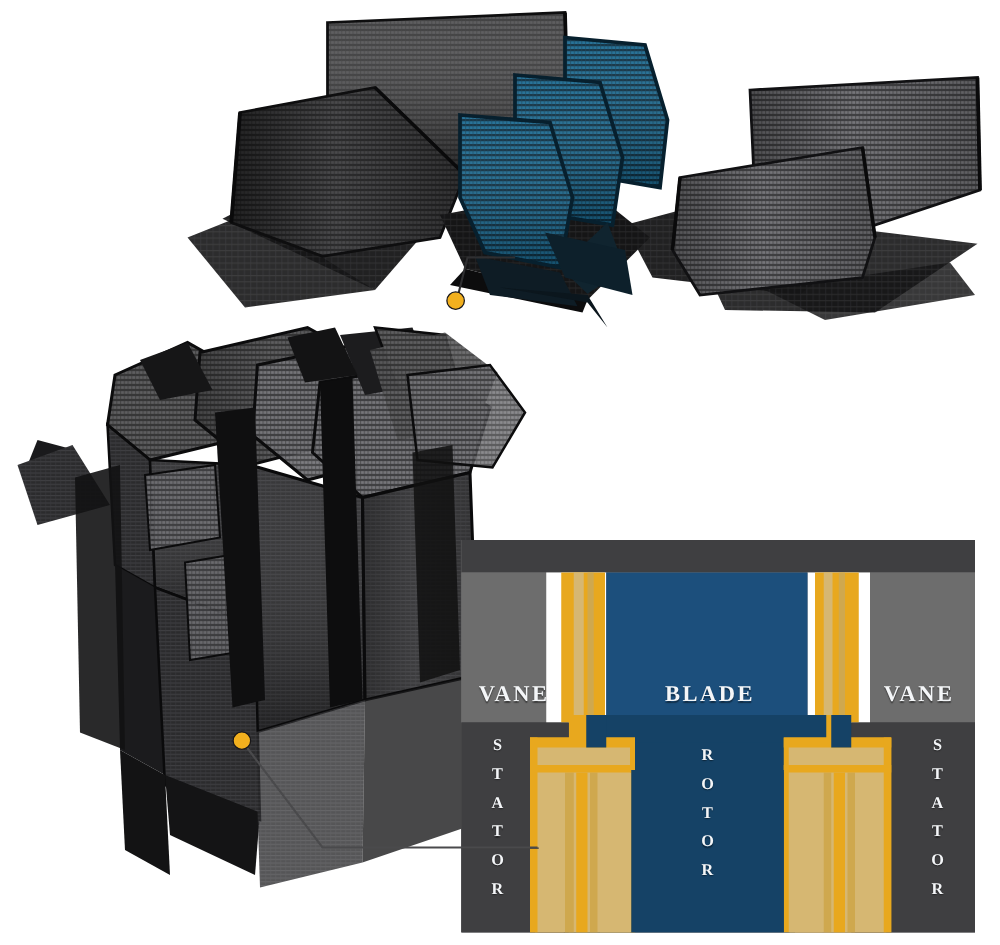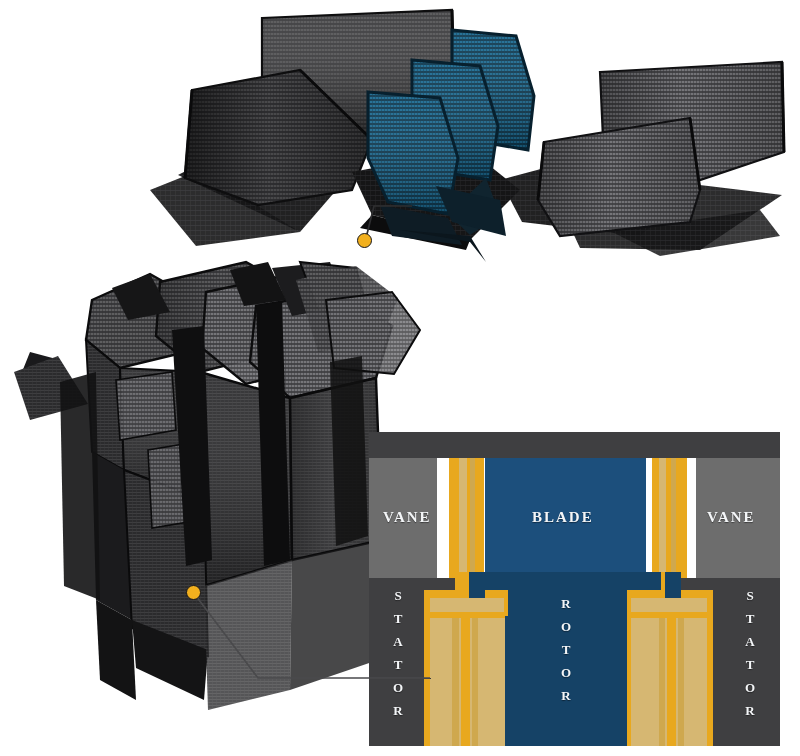--- a/index.html
+++ b/index.html
@@ -32,21 +32,21 @@
 
   
   .gold{position:absolute;background:#e8a81e;}
   .gold-lt{position:absolute;background:#d6b772;}
   .gold-md{position:absolute;background:#cfa84e;}
 
   
   .lbl{position:absolute;color:#f4f6f8;font-weight:bold;
        font-family:"Liberation Serif",serif;
        text-shadow:0 1px 1px rgba(0,0,0,.45);letter-spacing:2px;}
-  .lbl-h{font-size:15px;}
+  .lbl-h{font-size:18px;margin-top:36px;}
   .lbl-v{font-size:13px;line-height:23px;text-align:center;letter-spacing:0;}
   .lbl-v span{display:block;}
 
   .leaderline-in{position:absolute;height:0;border-top:1.6px solid #3a3a3a;z-index:45;}
 </style>
 </head>
 <body>
 
 <div id="stage">
 

